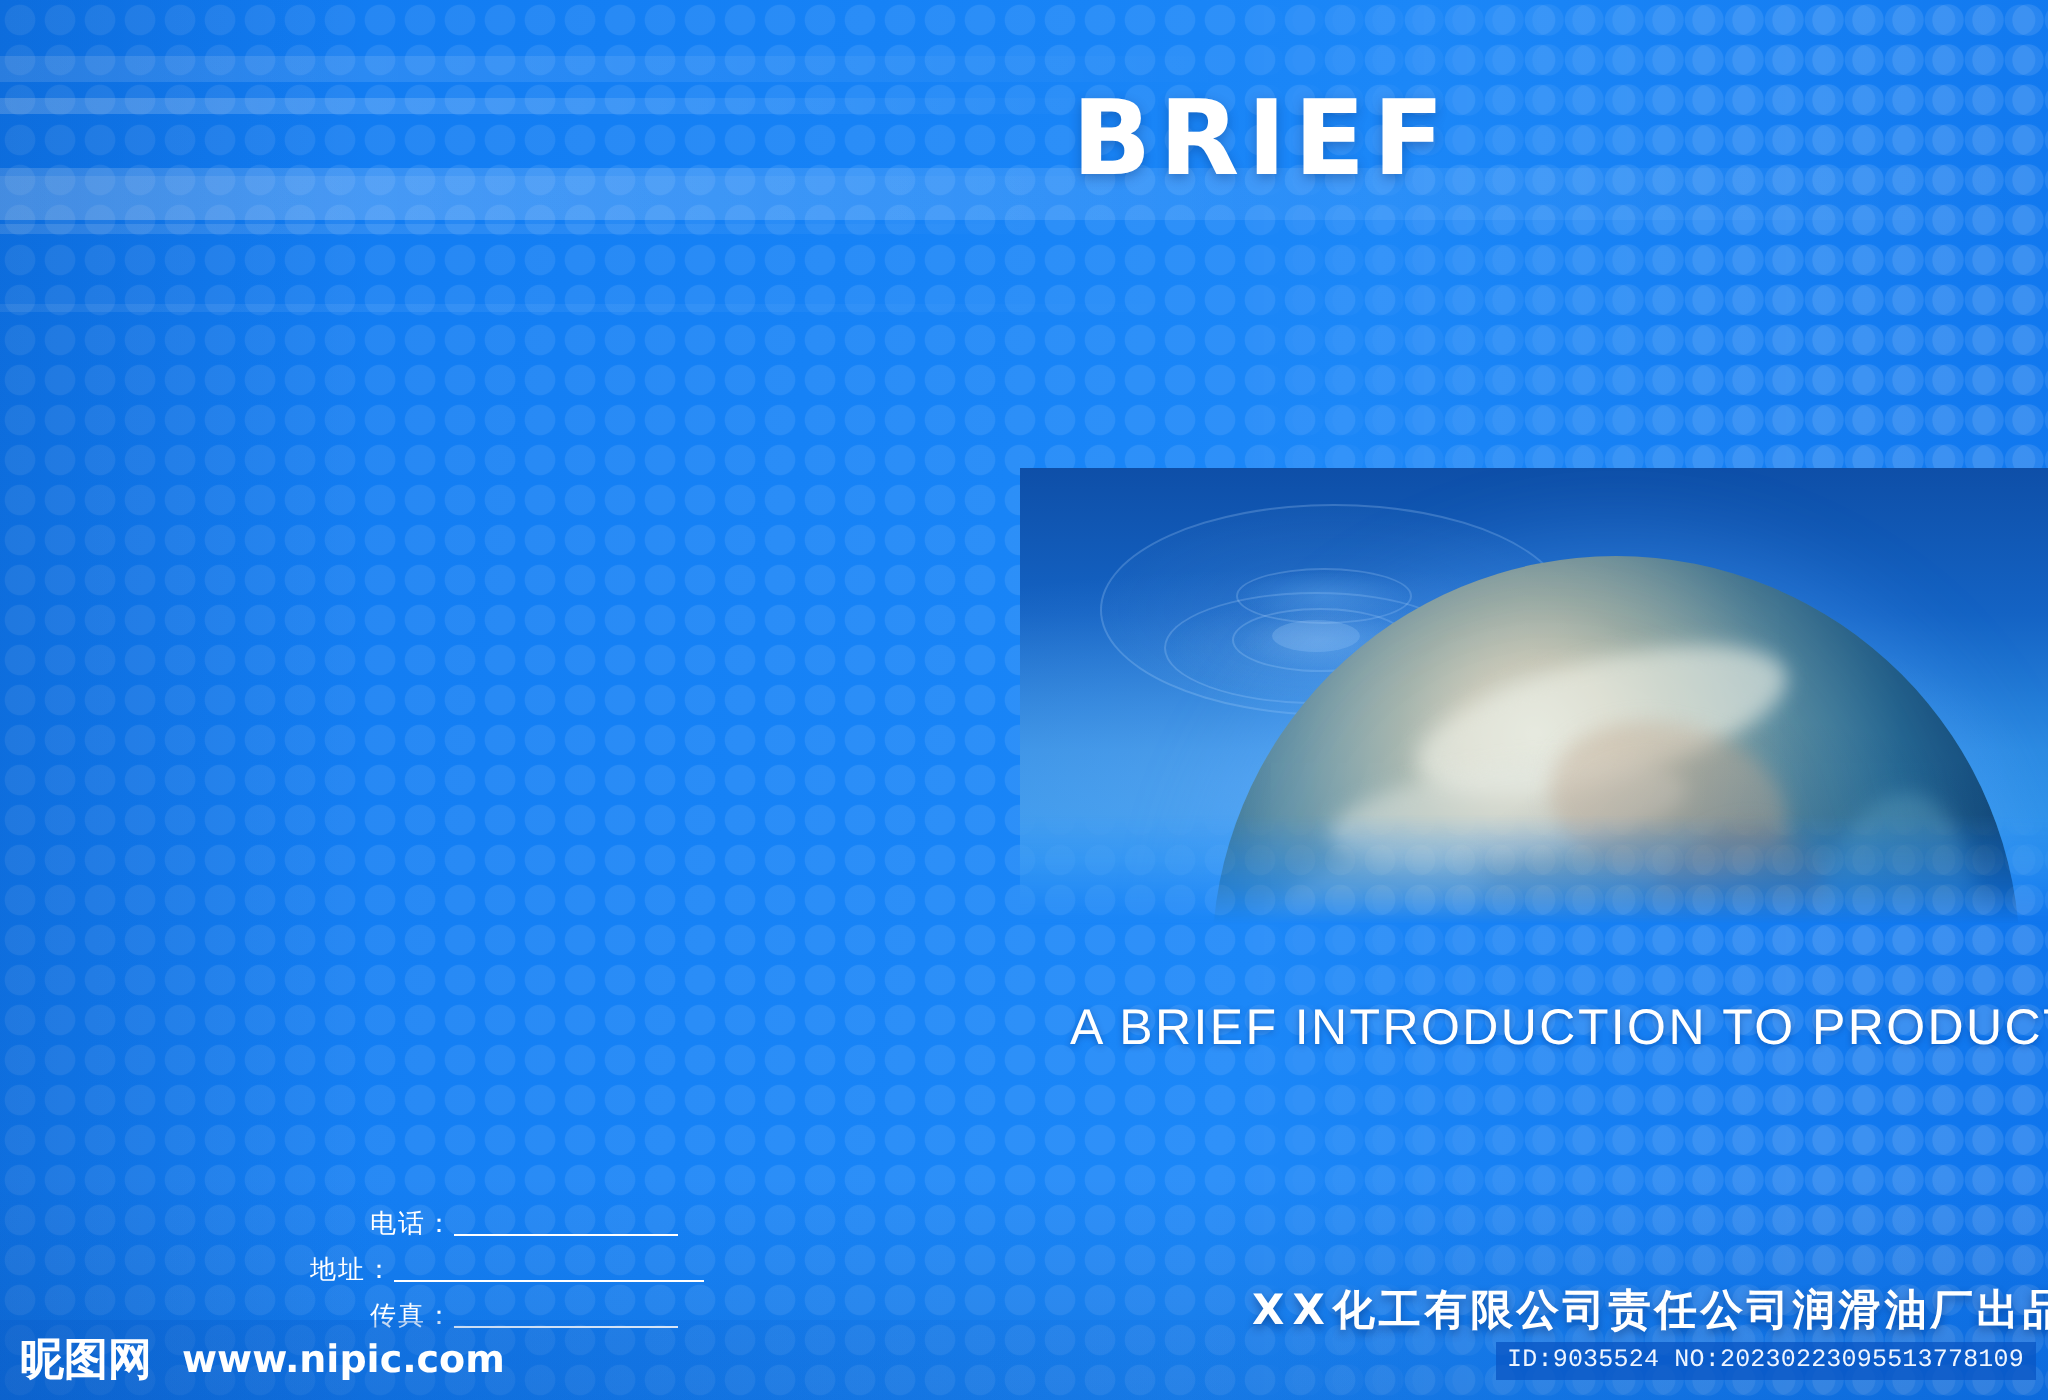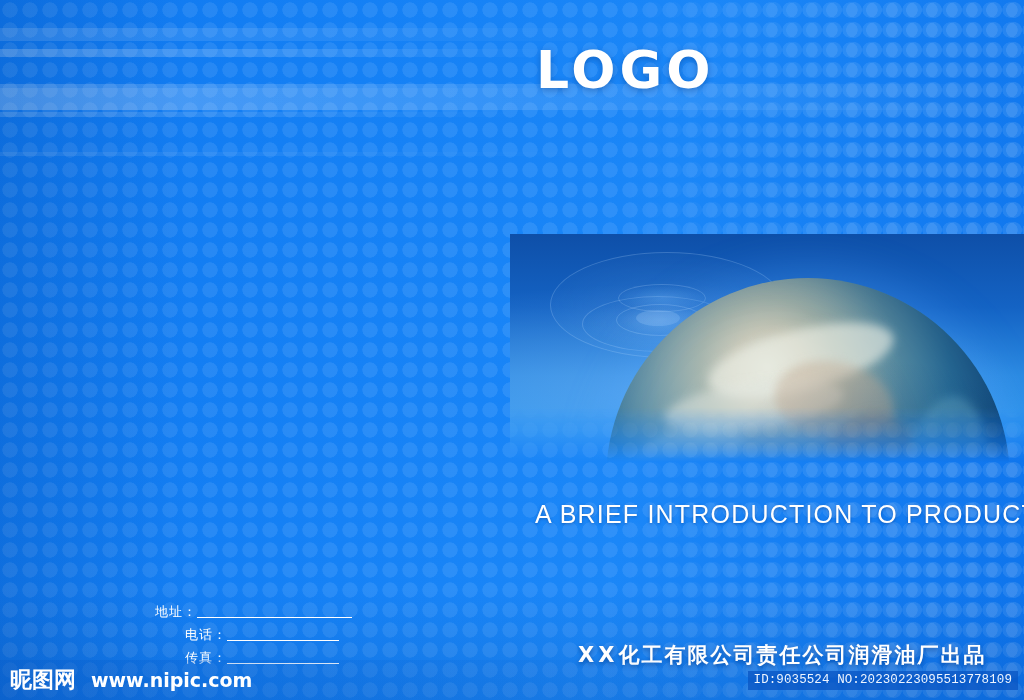--- a/index.html
+++ b/index.html
@@ -175,21 +175,21 @@
   .f-fax .rule{width:112px;}
 
   
   .company-right{
     position:absolute;left:578px;top:641px;
     font-size:21px;font-weight:bold;color:#ffffff;letter-spacing:2px;
     font-family:"DejaVu Sans","Liberation Sans",sans-serif;
     white-space:nowrap;
     text-shadow:0 2px 4px rgba(0,30,90,.45);
   }
-  .company-right .xx{letter-spacing:4px;}
+  .company-right .xx{letter-spacing:4px;margin-left:48px;}
 
   
   .watermark{
     position:absolute;left:0;bottom:0;width:100%;height:40px;
     background:linear-gradient(90deg,rgba(10,92,200,.35),rgba(10,92,200,.12) 40%,rgba(10,92,200,0) 70%);
     display:flex;align-items:center;
   }
   .wm-logo{
     margin-left:10px;
     font-size:22px;font-weight:bold;color:#ffffff;letter-spacing:0px;
@@ -221,21 +221,21 @@
 
   <div class="band-wide"></div>
   <div class="streak s1"></div>
   <div class="streak s2"></div>
   <div class="streak s3"></div>
   <div class="streak s4"></div>
   <div class="streak s5"></div>
 
   <div class="bg-vignette"></div>
 
-  <div class="logo">LOGO</div>
+  <div class="logo">BRIEF</div>
 
 
   <div class="globe-topline"></div>
   <div class="globe-panel">
     <div class="flare f1"></div>
     <div class="flare f3"></div>
     <div class="flare f2"></div>
     <div class="flare f4"></div>
     <div class="flare f5"></div>
     <div class="flare f7"></div>
@@ -251,28 +251,28 @@
       <div class="wisp w7"></div>
       <div class="wisp w8"></div>
       <div class="wisp w9"></div>
 
     </div>
   </div>
 
   <div class="subtitle">A BRIEF INTRODUCTION TO PRODUCTS</div>
 
   <div class="contact">
+    <div class="field f-tel">
+      <span class="lbl">电话：</span>
+      <span class="rule"></span>
+    </div>
     <div class="field f-addr">
       <span class="lbl">地址：</span>
       <span class="rule"></span>
     </div>
-    <div class="field f-tel">
-      <span class="lbl">电话：</span>
-      <span class="rule"></span>
-    </div>
     <div class="field f-fax">
       <span class="lbl">传真：</span>
       <span class="rule"></span>
     </div>
   </div>
 
   <div class="company-right">
     <span class="xx">XX</span><span>化工有限公司责任公司润滑油厂出品</span>
   </div>
 

